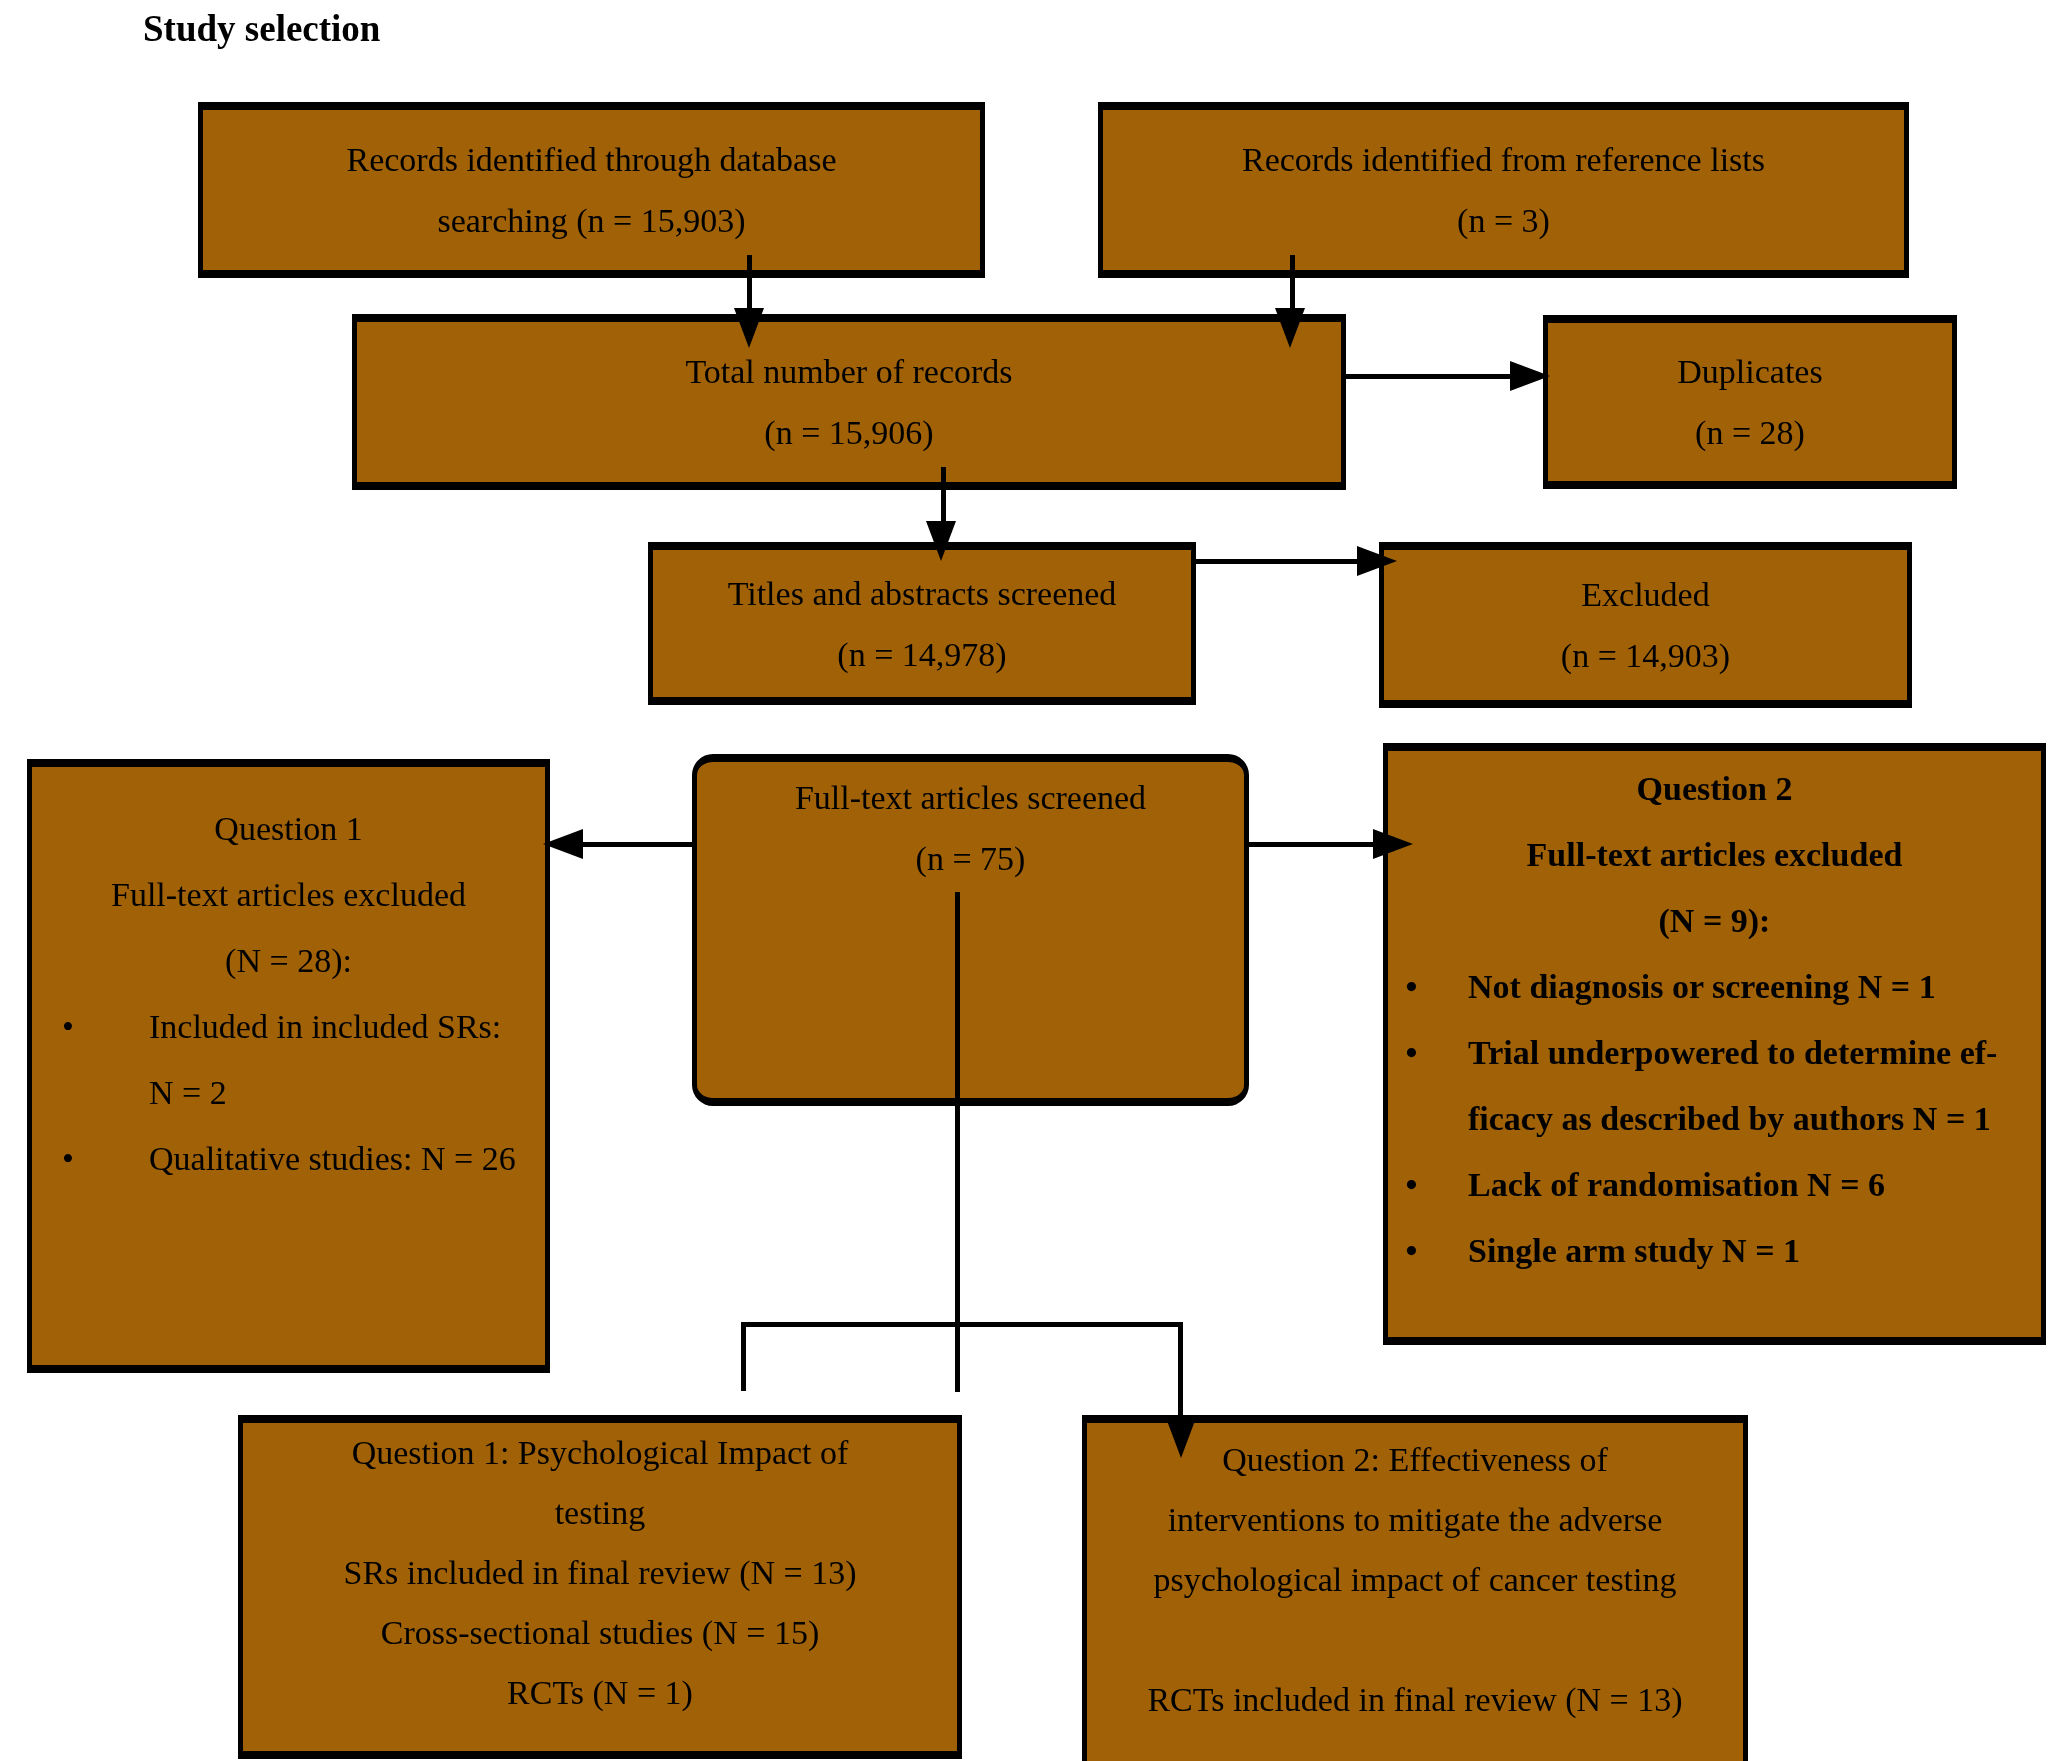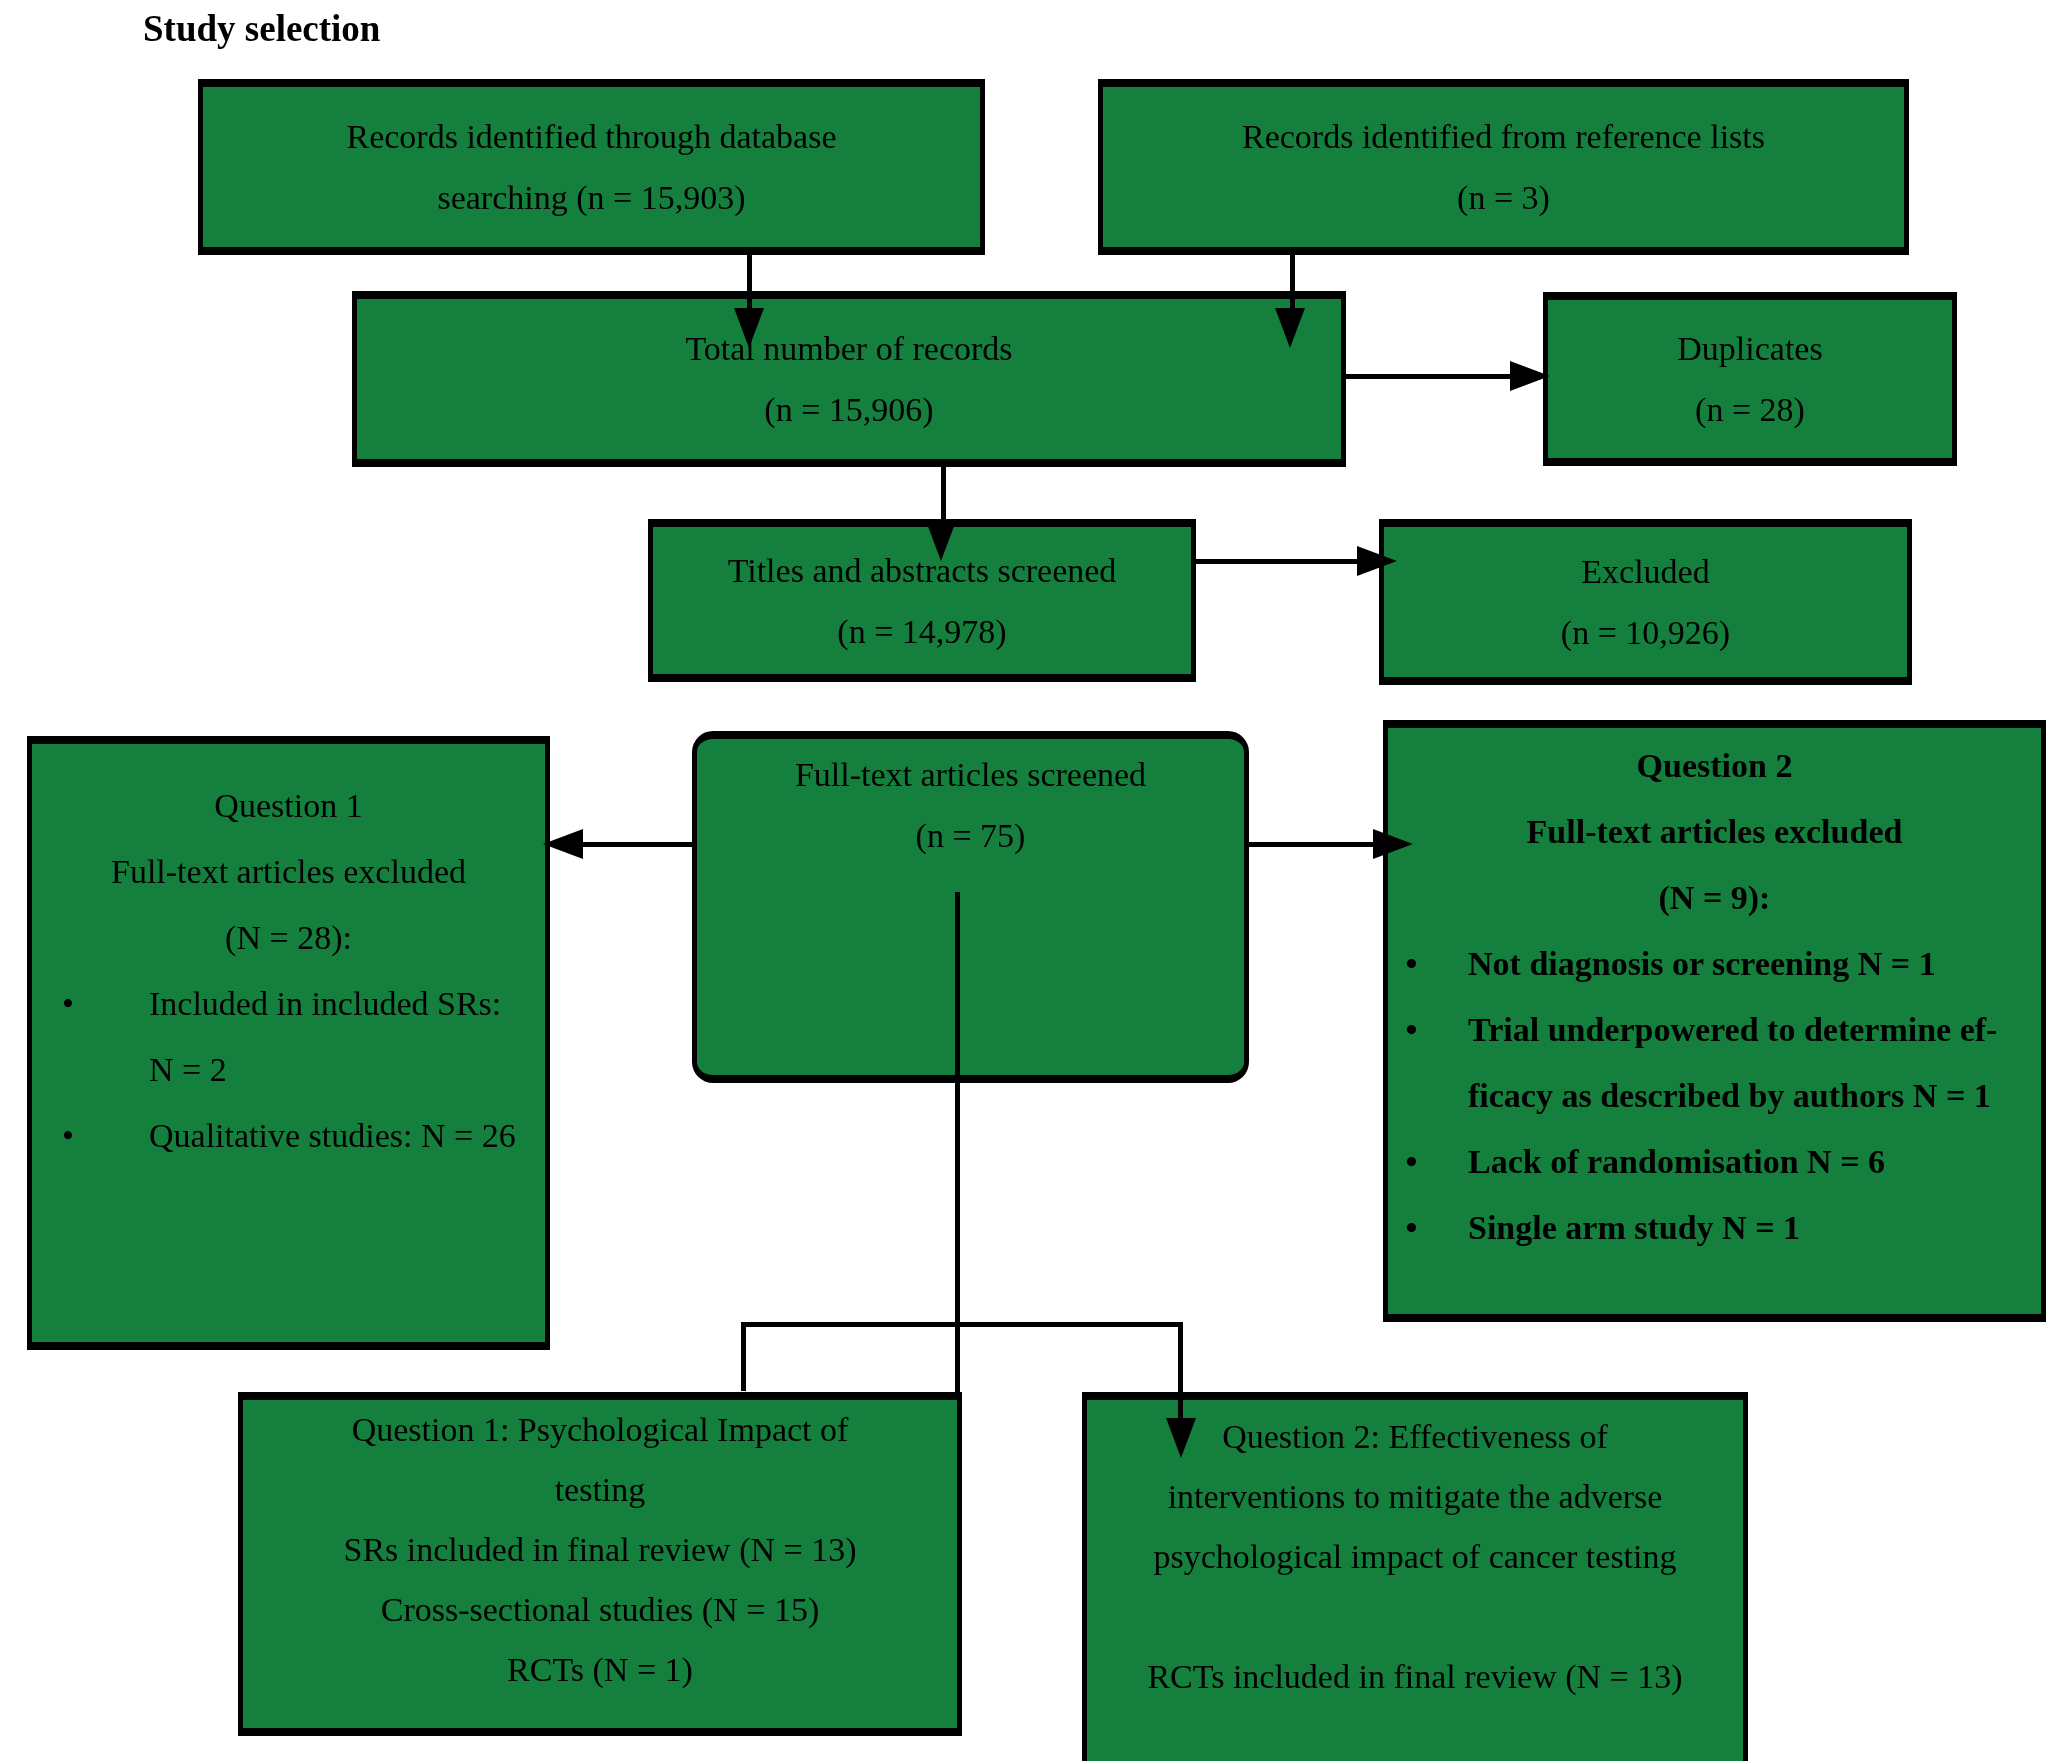--- a/index.html
+++ b/index.html
@@ -1,19 +1,19 @@
 <!DOCTYPE html>
 <html style="font-size:7.5px"><head>
 <meta charset="utf-8">
 <style>
   html,body{margin:0;padding:0;background:#ffffff;}
   body{position:relative;width:2066px;height:1761px;overflow:hidden;
        font-family:"Liberation Serif","DejaVu Serif",serif;color:#000;}
   .title{position:absolute;left:143px;top:6.6px;font-size:37px;font-weight:bold;white-space:nowrap;}
-  .box{position:absolute;box-sizing:border-box;background:#15803d;border:solid #000;border-width:8.5px 5.2px;text-align:center;}
+  .box{position:absolute;box-sizing:border-box;background:#a16207;border:solid #000;border-width:8.5px 5.2px;text-align:center;margin-top:23px;}
   .line{font-size:34px;line-height:61px;white-space:nowrap;}
   .vc{display:flex;flex-direction:column;justify-content:center;}
   
   .b-db{left:198px;top:79px;width:787px;height:176px;}
   .b-ref{left:1098px;top:79px;width:811px;height:176px;}
   .b-total{left:352px;top:291px;width:994px;height:176px;}
   .b-dup{left:1543px;top:292px;width:414px;height:174px;}
   .b-titles{left:648px;top:519px;width:548px;height:163px;}
   .b-excl{left:1379px;top:519px;width:533px;height:166px;}
   .b-full{left:692px;top:731px;width:557px;height:352px;padding-top:4.7px;border-radius:21px;}
@@ -59,21 +59,21 @@
   <div class="line">Duplicates</div>
   <div class="line">(n = 28)</div>
 </div>
 
 <div class="box b-titles vc">
   <div class="line">Titles and abstracts screened</div>
   <div class="line">(n = 14,978)</div>
 </div>
 <div class="box b-excl vc">
   <div class="line">Excluded</div>
-  <div class="line">(n = 10,926)</div>
+  <div class="line">(n = 14,903)</div>
 </div>
 
 <div class="box b-full">
   <div class="line">Full-text articles screened</div>
   <div class="line">(n = 75)</div>
 </div>
 
 <div class="box b-q1">
   <div class="line">Question 1</div>
   <div class="line">Full-text articles excluded</div>

